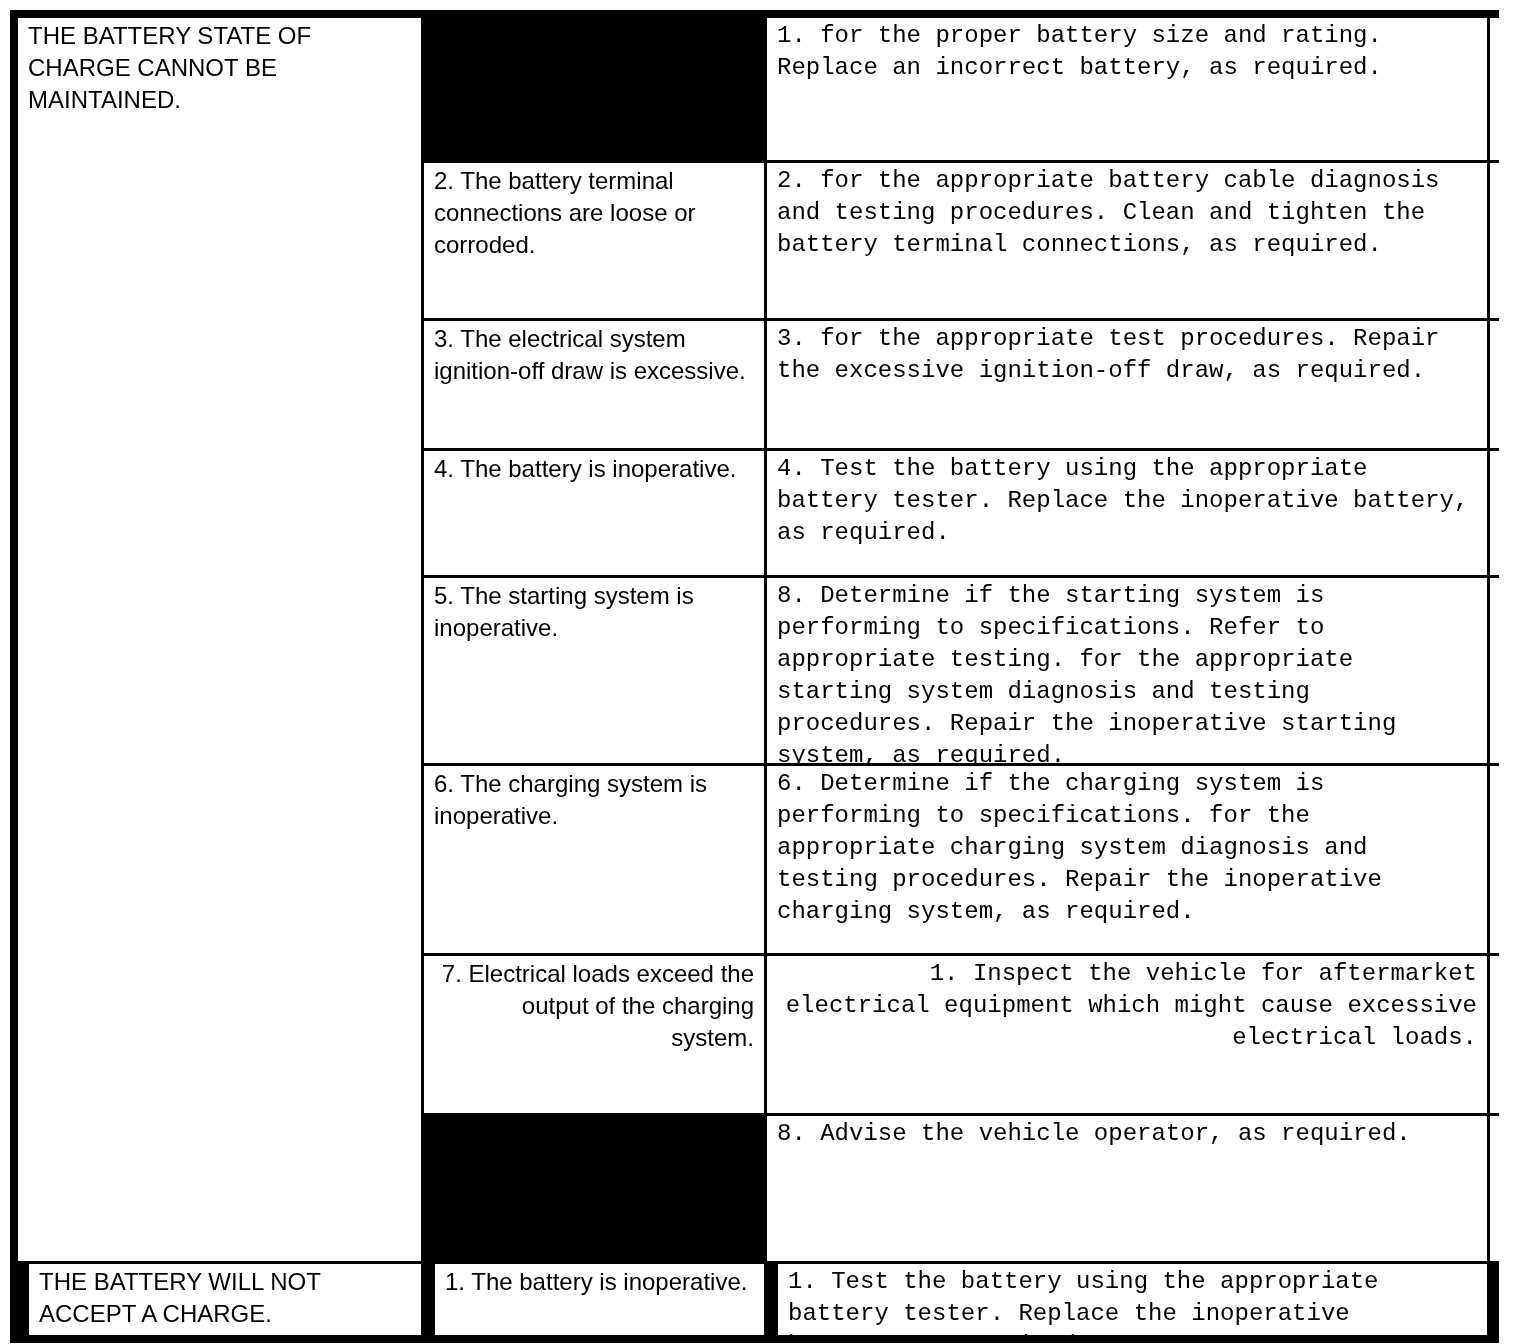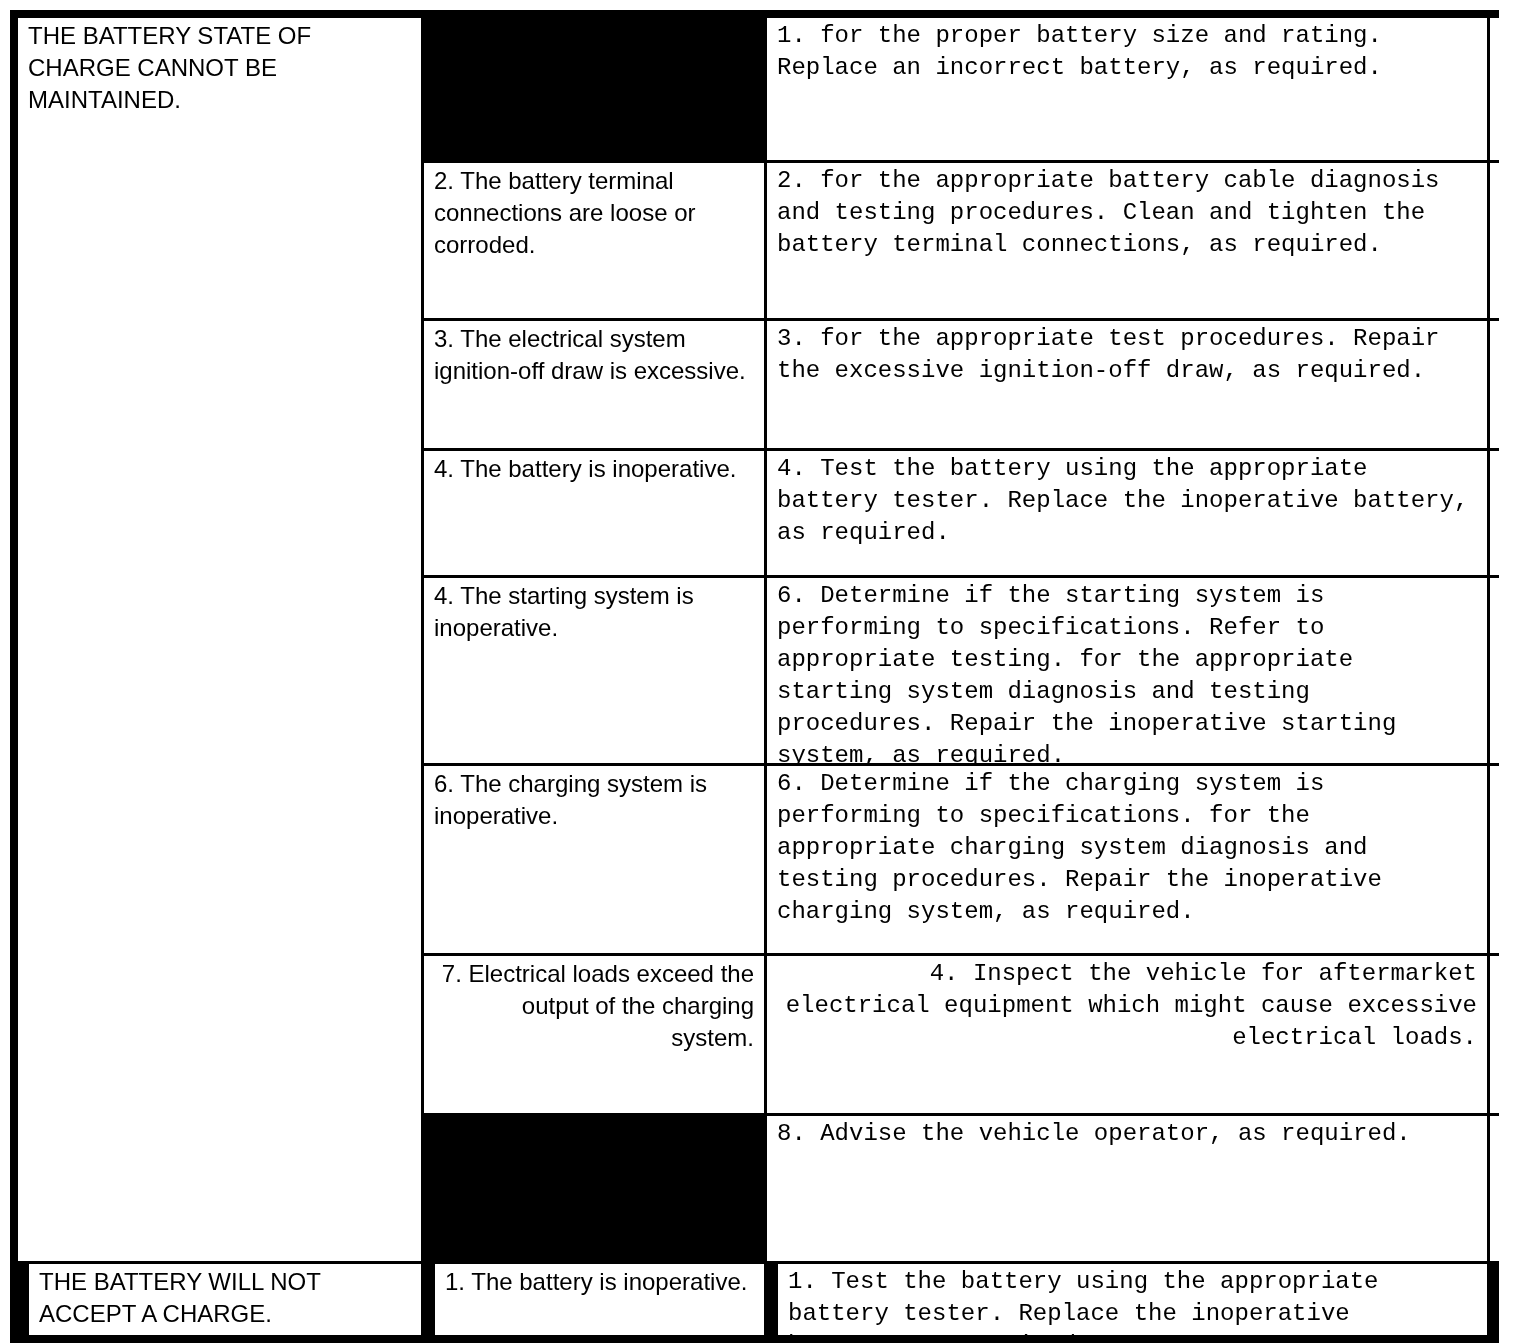--- a/index.html
+++ b/index.html
@@ -68,30 +68,30 @@
     <div class="cell spacer c4 r2"></div>
 
     <div class="cell c2 r3">3. The electrical system ignition-off draw is excessive.</div>
     <div class="cell c3 r3">3. for the appropriate test procedures. Repair the excessive ignition-off draw, as required.</div>
     <div class="cell spacer c4 r3"></div>
 
     <div class="cell c2 r4">4. The battery is inoperative.</div>
     <div class="cell c3 r4">4. Test the battery using the appropriate battery tester. Replace the inoperative battery, as required.</div>
     <div class="cell spacer c4 r4"></div>
 
-    <div class="cell c2 r5">4. The starting system is inoperative.</div>
-    <div class="cell c3 r5">6. Determine if the starting system is performing to specifications. Refer to appropriate testing. for the appropriate starting system diagnosis and testing procedures. Repair the inoperative starting system, as required.</div>
+    <div class="cell c2 r5">5. The starting system is inoperative.</div>
+    <div class="cell c3 r5">8. Determine if the starting system is performing to specifications. Refer to appropriate testing. for the appropriate starting system diagnosis and testing procedures. Repair the inoperative starting system, as required.</div>
     <div class="cell spacer c4 r5"></div>
 
     <div class="cell c2 r6">6. The charging system is inoperative.</div>
     <div class="cell c3 r6">6. Determine if the charging system is performing to specifications. for the appropriate charging system diagnosis and testing procedures. Repair the inoperative charging system, as required.</div>
     <div class="cell spacer c4 r6"></div>
 
     <div class="cell c2 r7">7. Electrical loads exceed the output of the charging system.</div>
-    <div class="cell c3 r7">4. Inspect the vehicle for aftermarket electrical equipment which might cause excessive electrical loads.</div>
+    <div class="cell c3 r7">1. Inspect the vehicle for aftermarket electrical equipment which might cause excessive electrical loads.</div>
     <div class="cell spacer c4 r7"></div>
 
     <div class="cell c3 r8">8. Advise the vehicle operator, as required.</div>
     <div class="cell spacer c4 r8"></div>
 
     <div class="cell c1 r9">THE BATTERY WILL NOT ACCEPT A CHARGE.</div>
     <div class="cell c2 r9">1. The battery is inoperative.</div>
     <div class="cell c3 r9">1. Test the battery using the appropriate battery tester. Replace the inoperative battery, as required.</div>
     <div class="cell spacer c4 r9"></div>
 

